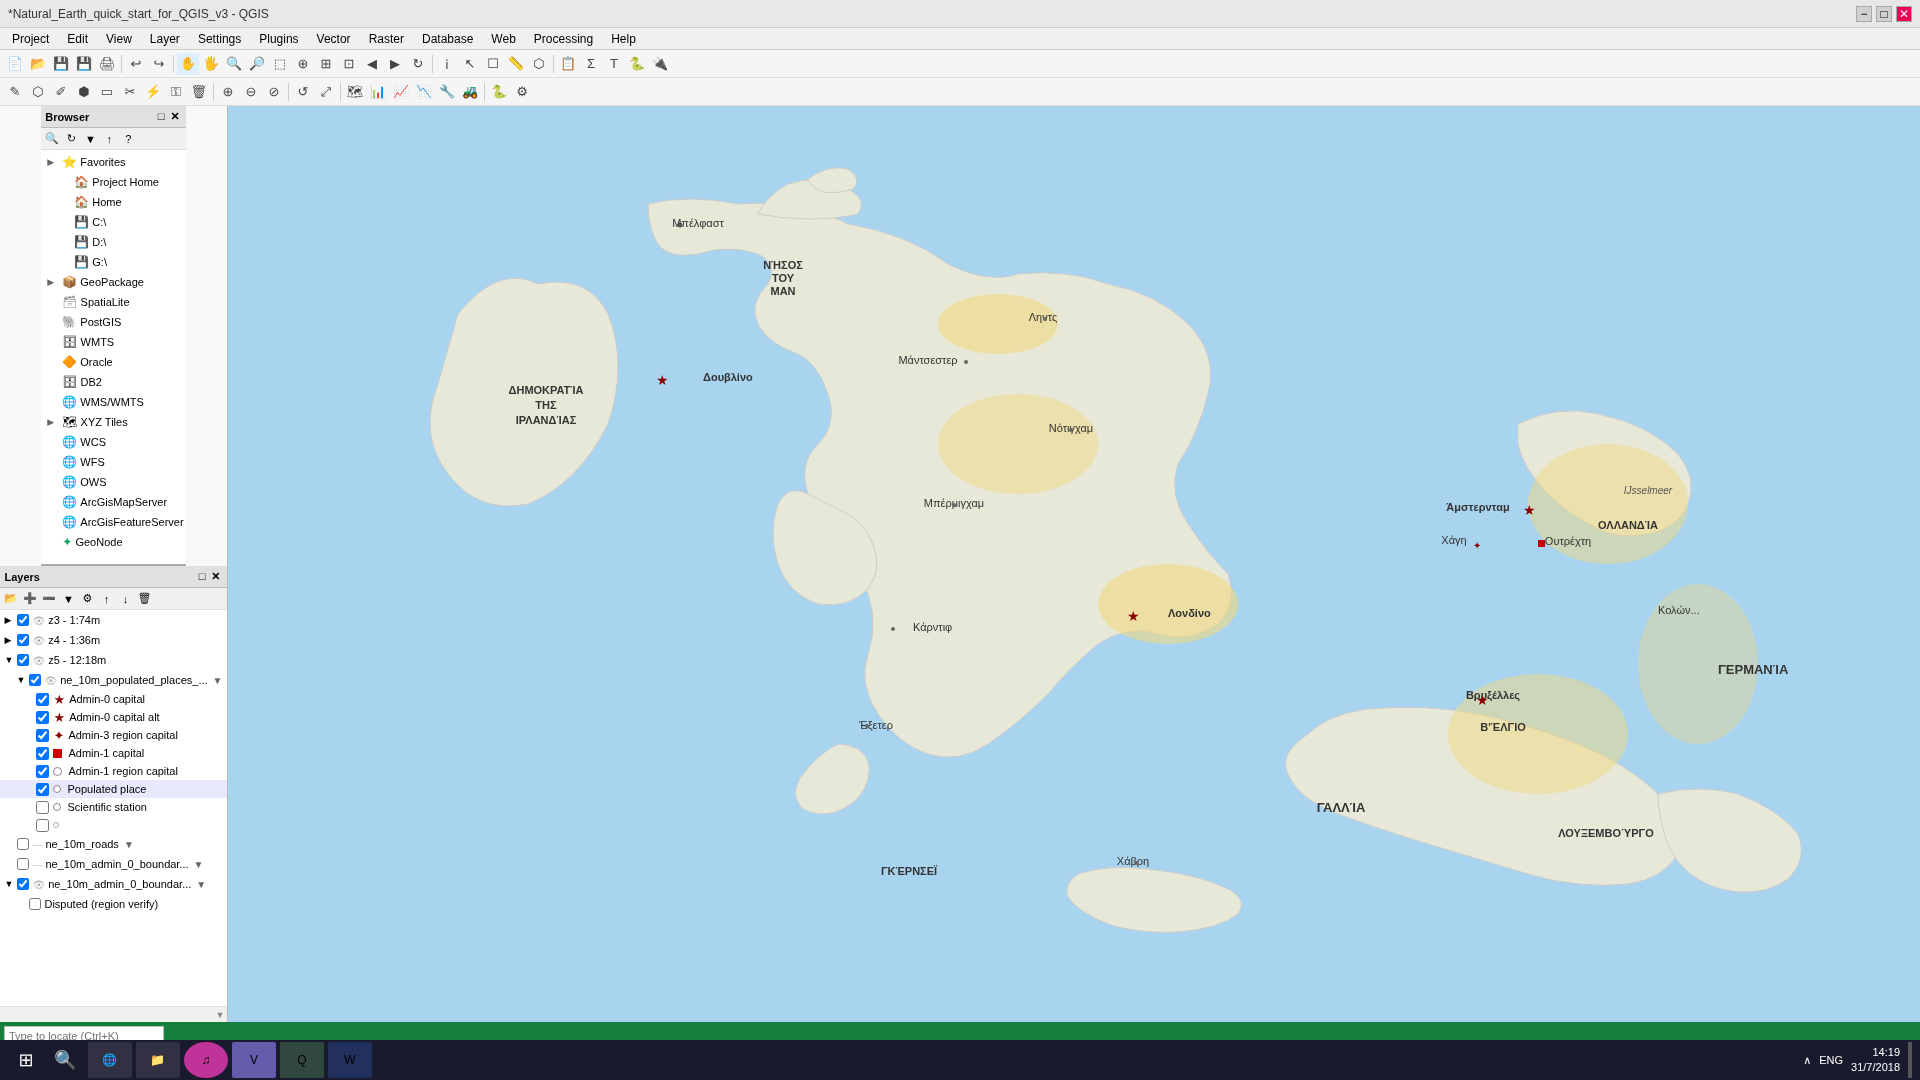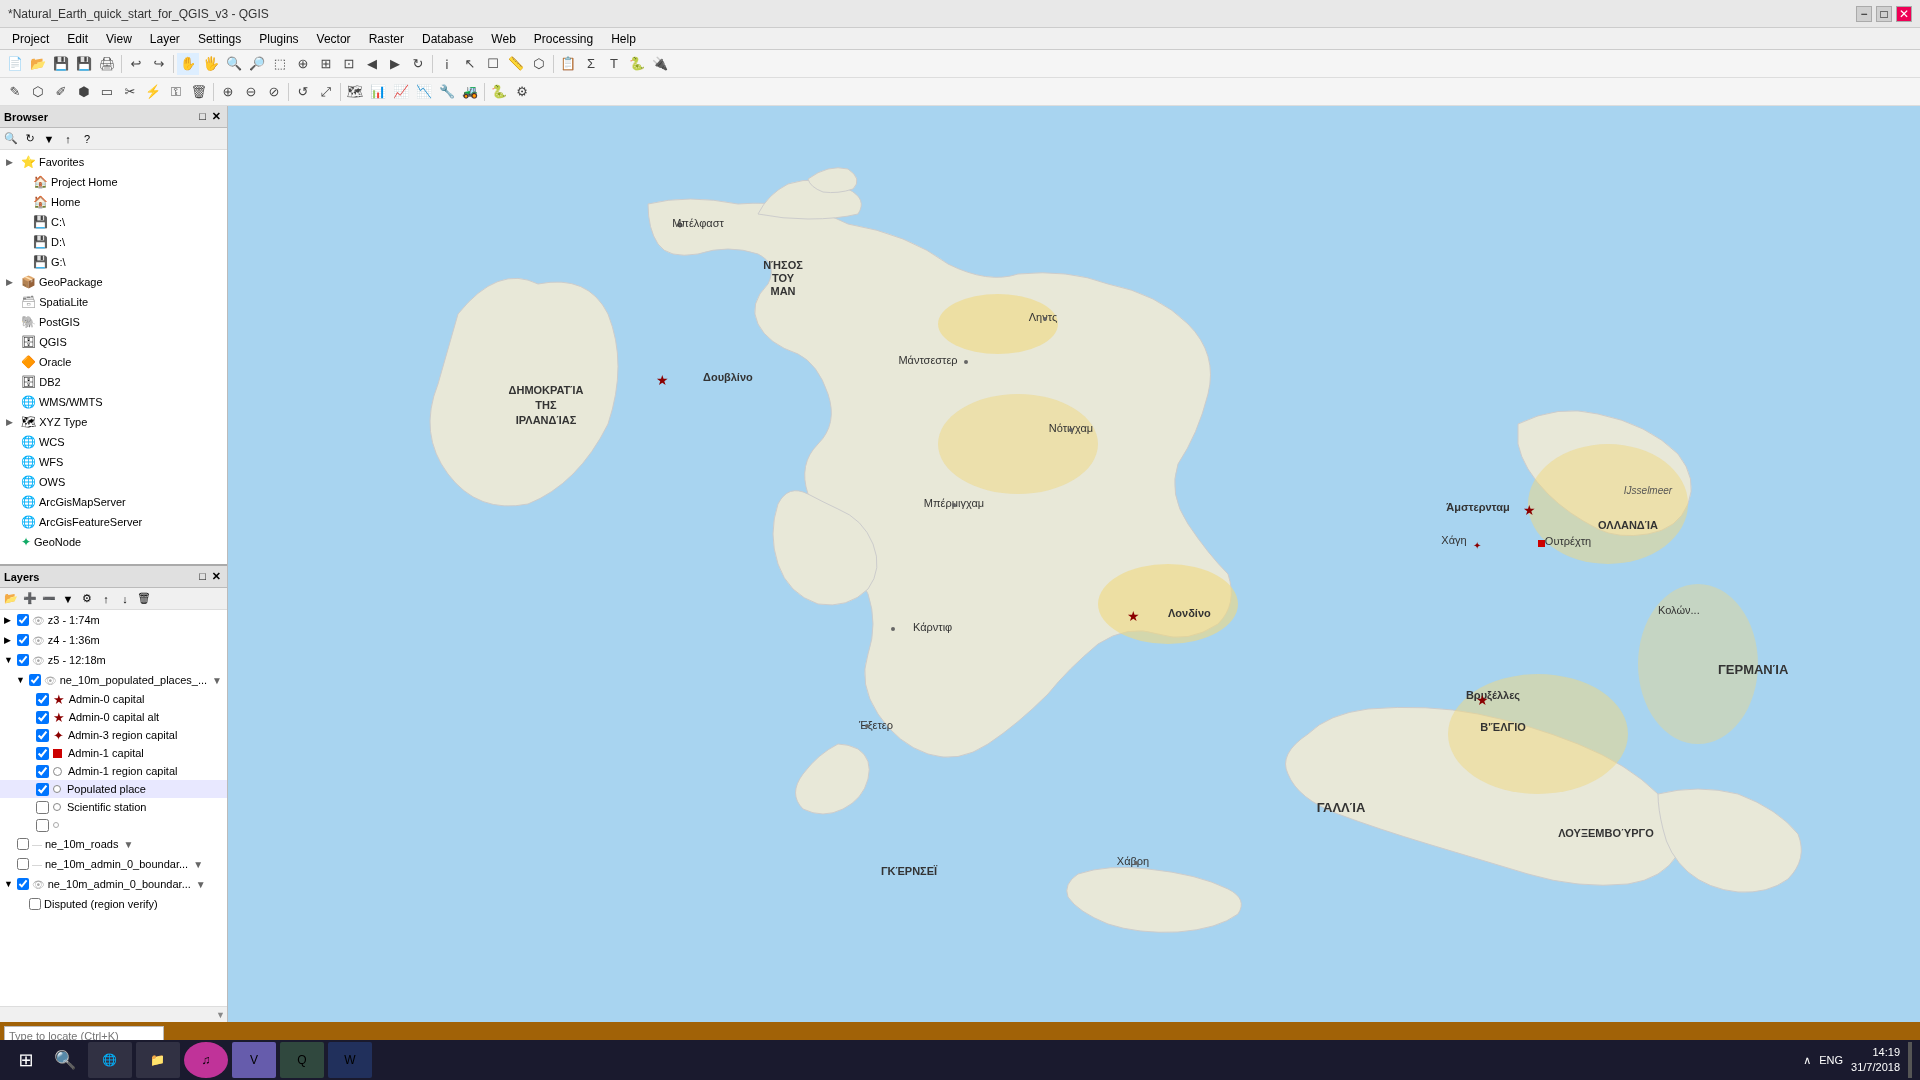--- a/index.html
+++ b/index.html
@@ -65,20 +65,21 @@
       height: calc(1080px - 28px - 22px - 28px - 28px - 30px - 28px);
     }
 
     
     #left-panels {
       width: 228px;
       display: flex;
       flex-direction: column;
       border-right: 1px solid #bbb;
       background: #f8f8f8;
+      align-items: center;
     }
 
     
     #browser-panel {
       flex: 0 0 460px;
       border-bottom: 2px solid #aaa;
       display: flex;
       flex-direction: column;
     }
     .panel-header {
@@ -241,21 +242,21 @@
       background: #f5f5f5;
       display: flex;
       align-items: center;
       padding: 0 4px;
       border-bottom: 1px solid #ddd;
       gap: 1px;
     }
 
     .locate-bar {
       height: 28px;
-      background: #a16207;
+      background: #15803d;
       display: flex;
       align-items: center;
       padding: 12px 4px;
       border-bottom: 1px solid #ddd;
     }
     .locate-input {
       width: 160px;
       height: 20px;
       border: 1px solid #bbb;
       padding: 0 4px;
@@ -414,41 +415,41 @@
           <span class="label">SpatiaLite</span>
         </div>
         <div class="tree-item">
           <span class="arrow"></span>
           <span class="icon" style="color:#336699;">🐘</span>
           <span class="label">PostGIS</span>
         </div>
         <div class="tree-item">
           <span class="arrow"></span>
           <span class="icon">🗄</span>
-          <span class="label">QGIS</span>
+          <span class="label">WMTS</span>
         </div>
         <div class="tree-item">
           <span class="arrow"></span>
           <span class="icon" style="color:#c33;">🔶</span>
           <span class="label">Oracle</span>
         </div>
         <div class="tree-item">
           <span class="arrow"></span>
           <span class="icon">🗄</span>
           <span class="label">DB2</span>
         </div>
         <div class="tree-item">
           <span class="arrow"></span>
           <span class="icon">🌐</span>
           <span class="label">WMS/WMTS</span>
         </div>
         <div class="tree-item">
           <span class="arrow">▶</span>
           <span class="icon">🗺</span>
-          <span class="label">XYZ Type</span>
+          <span class="label">XYZ Tiles</span>
         </div>
         <div class="tree-item">
           <span class="arrow"></span>
           <span class="icon">🌐</span>
           <span class="label">WCS</span>
         </div>
         <div class="tree-item">
           <span class="arrow"></span>
           <span class="icon">🌐</span>
           <span class="label">WFS</span>

